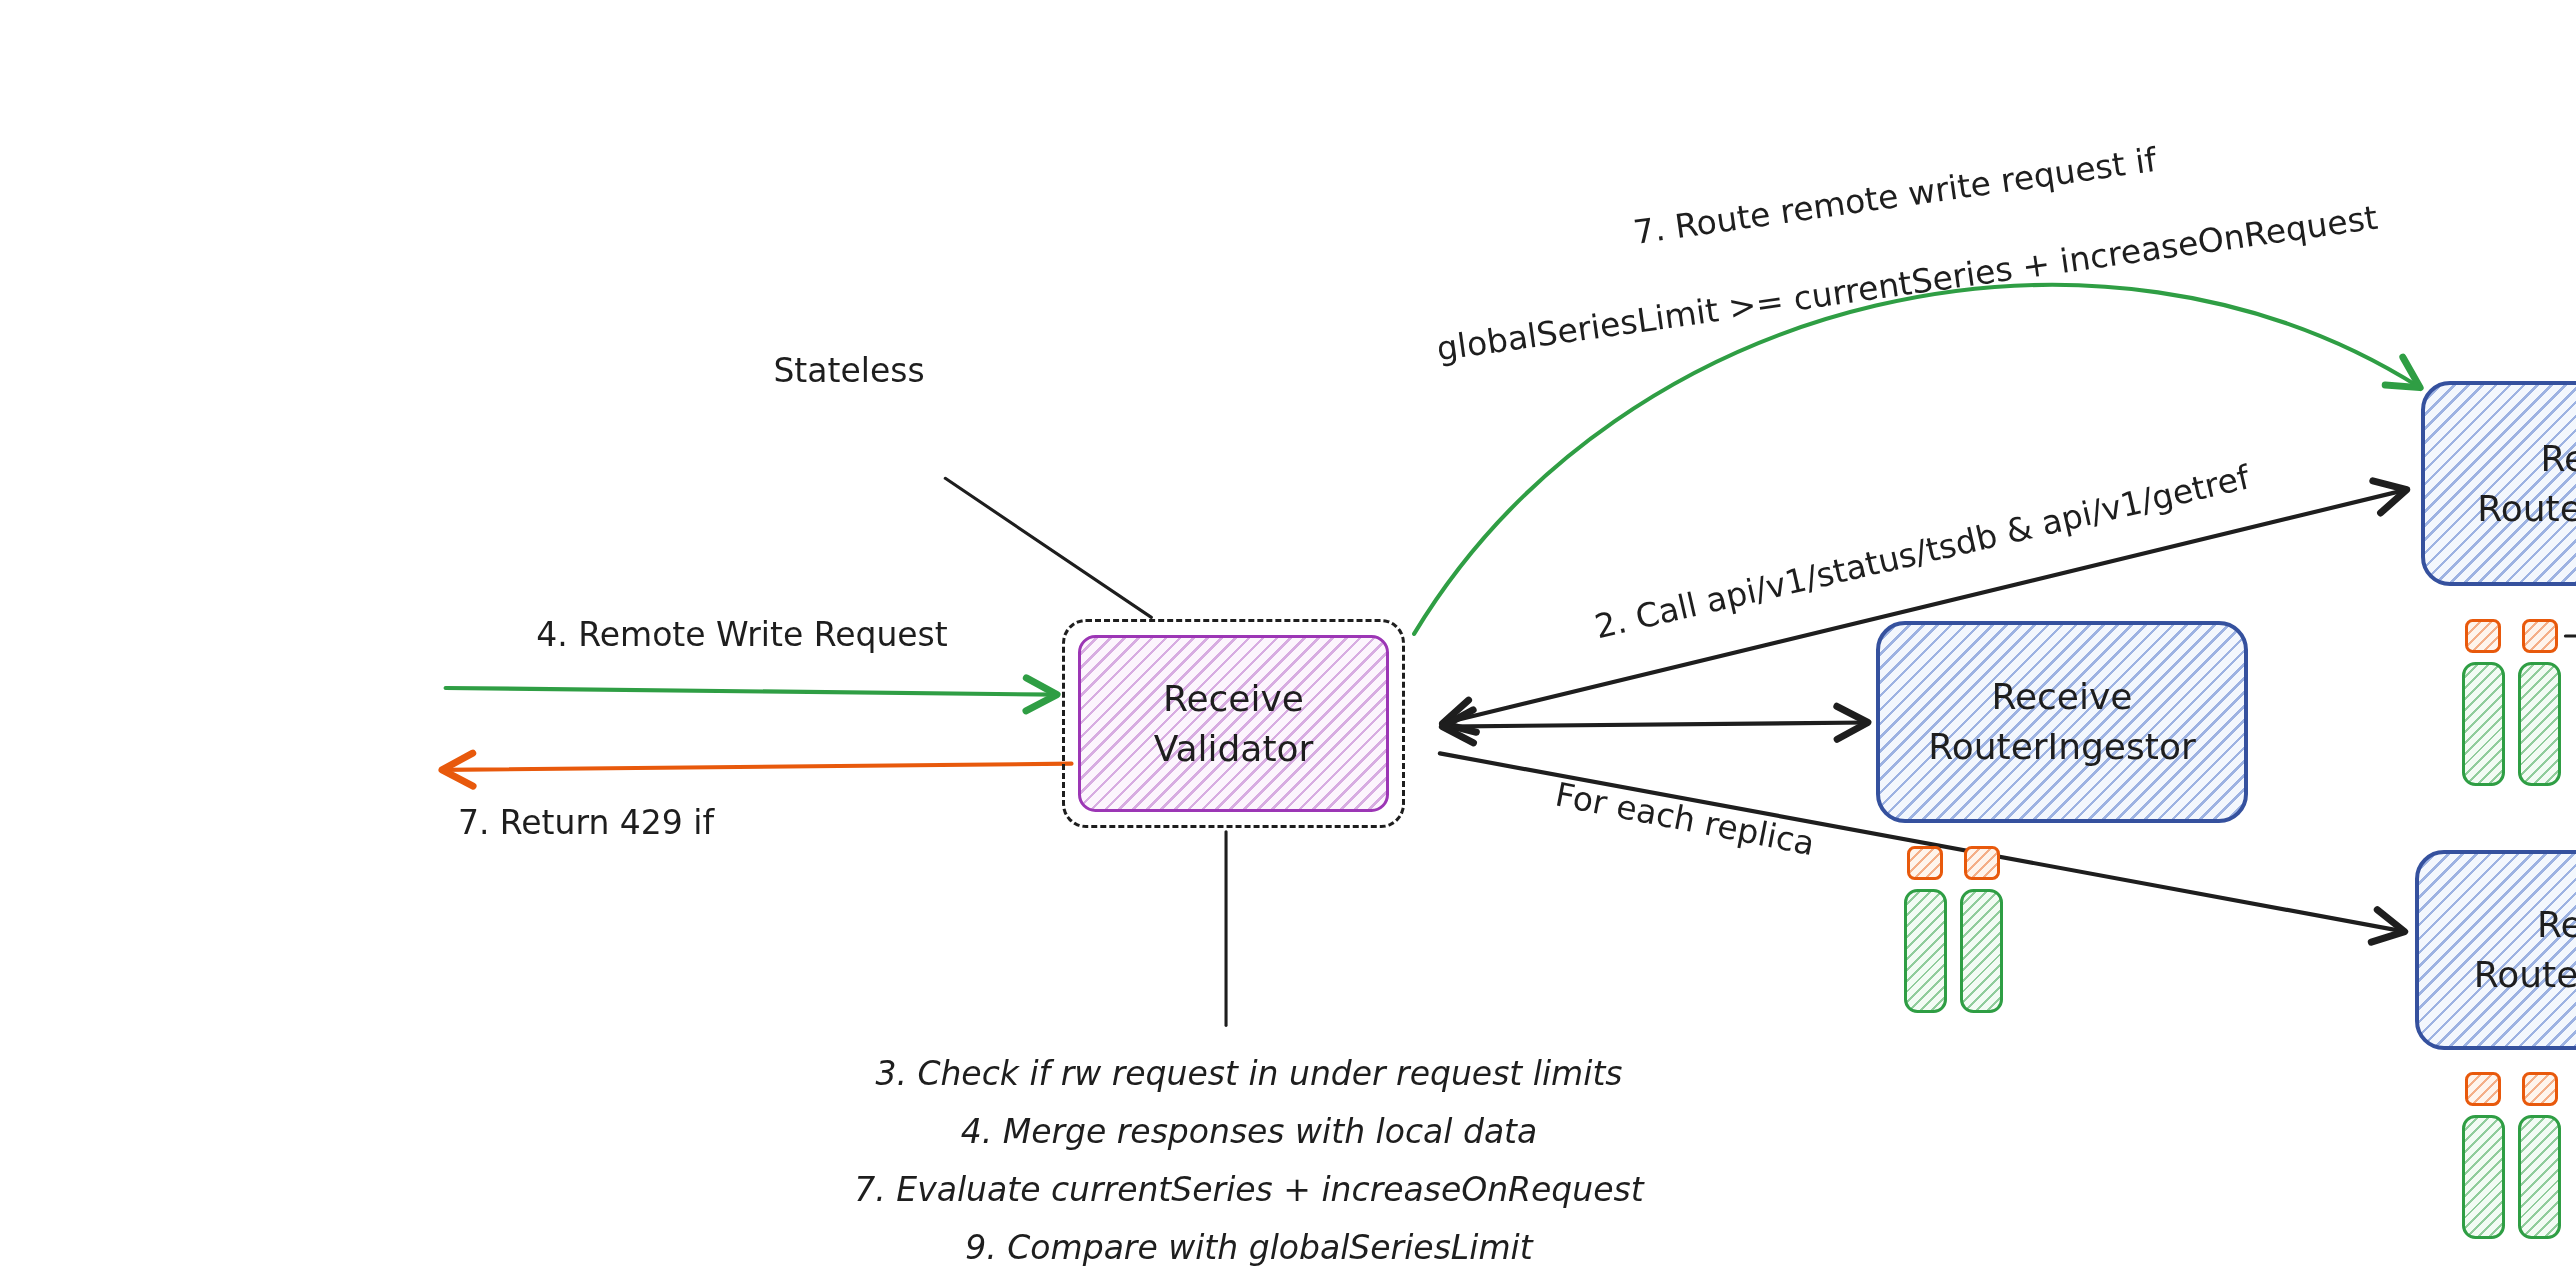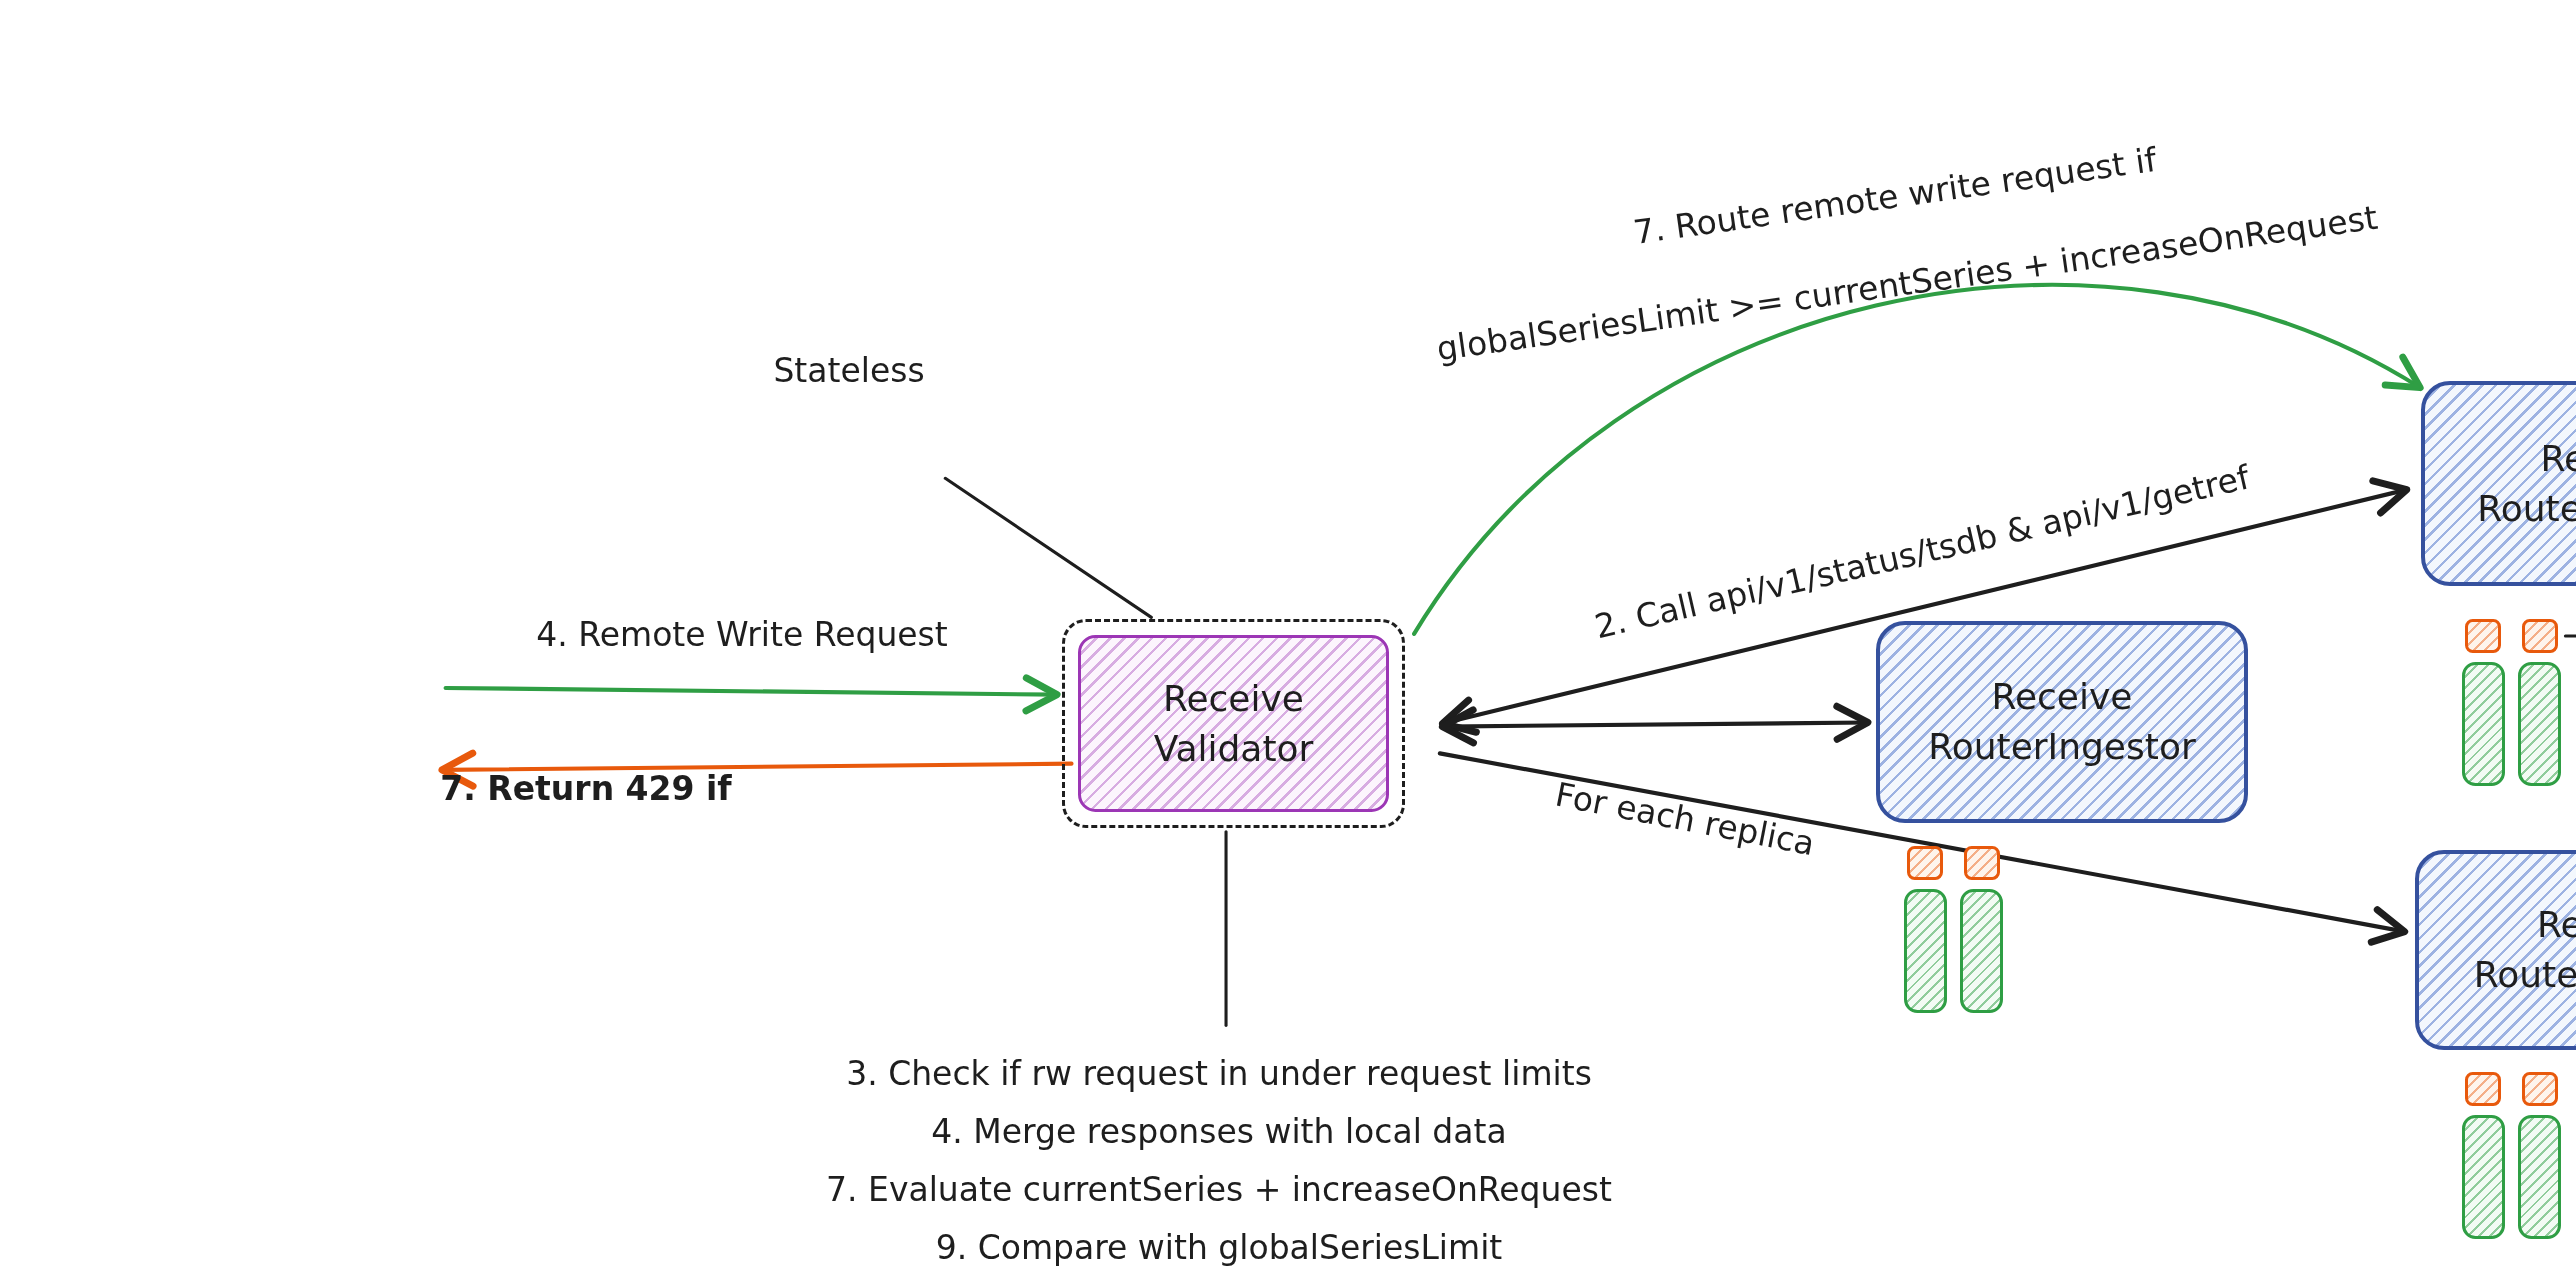--- a/index.html
+++ b/index.html
@@ -94,34 +94,34 @@
     <path class="wire w6 s-ink" d="M 4980 1234 L 5315 1234"></path>
     <path class="wire w6 s-ink" d="M 5010 1434 L 5655 1434"></path>
   </svg>
 
   <div class="label block two-line-127" style="left:801px;top:338px;margin-left:48px;">
     <div>Stateless</div>
   </div>
 
   <div class="label" style="left:742px;top:635px;">4. Remote Write Request</div>
 
-  <div class="label block two-line-122" style="left:586px;top:757px;font-weight:bold;">
+  <div class="label block two-line-122" style="left:586px;top:791px;">
     <div>7. Return 429 if</div>
   </div>
 
   <div class="label rot-n8 two-line-170" style="left:1901px;top:240px;">
     <div>7. Route remote write request if</div>
     <div>globalSeriesLimit &gt;= currentSeries + increaseOnRequest</div>
   </div>
 
   <div class="label rot-n13" style="left:1922px;top:552px;">2. Call api/v1/status/tsdb &amp; api/v1/getref</div>
 
   <div class="label rot-p11" style="left:1685px;top:819px;">For each replica</div>
 
-  <div class="label block steps" style="left:1219px;top:1045px;">
+  <div class="label block steps" style="left:1249px;top:1045px;font-style:italic;">
     <div>3. Check if rw request in under request limits</div>
     <div>4. Merge responses with local data</div>
     <div>7. Evaluate currentSeries + increaseOnRequest</div>
     <div>9. Compare with globalSeriesLimit</div>
   </div>
 
   <div class="validator-outer" style="left:1062px;top:619px;width:343px;height:209px;">
     <div class="validator-inner">
       <div>Receive</div>
       <div>Validator</div>

